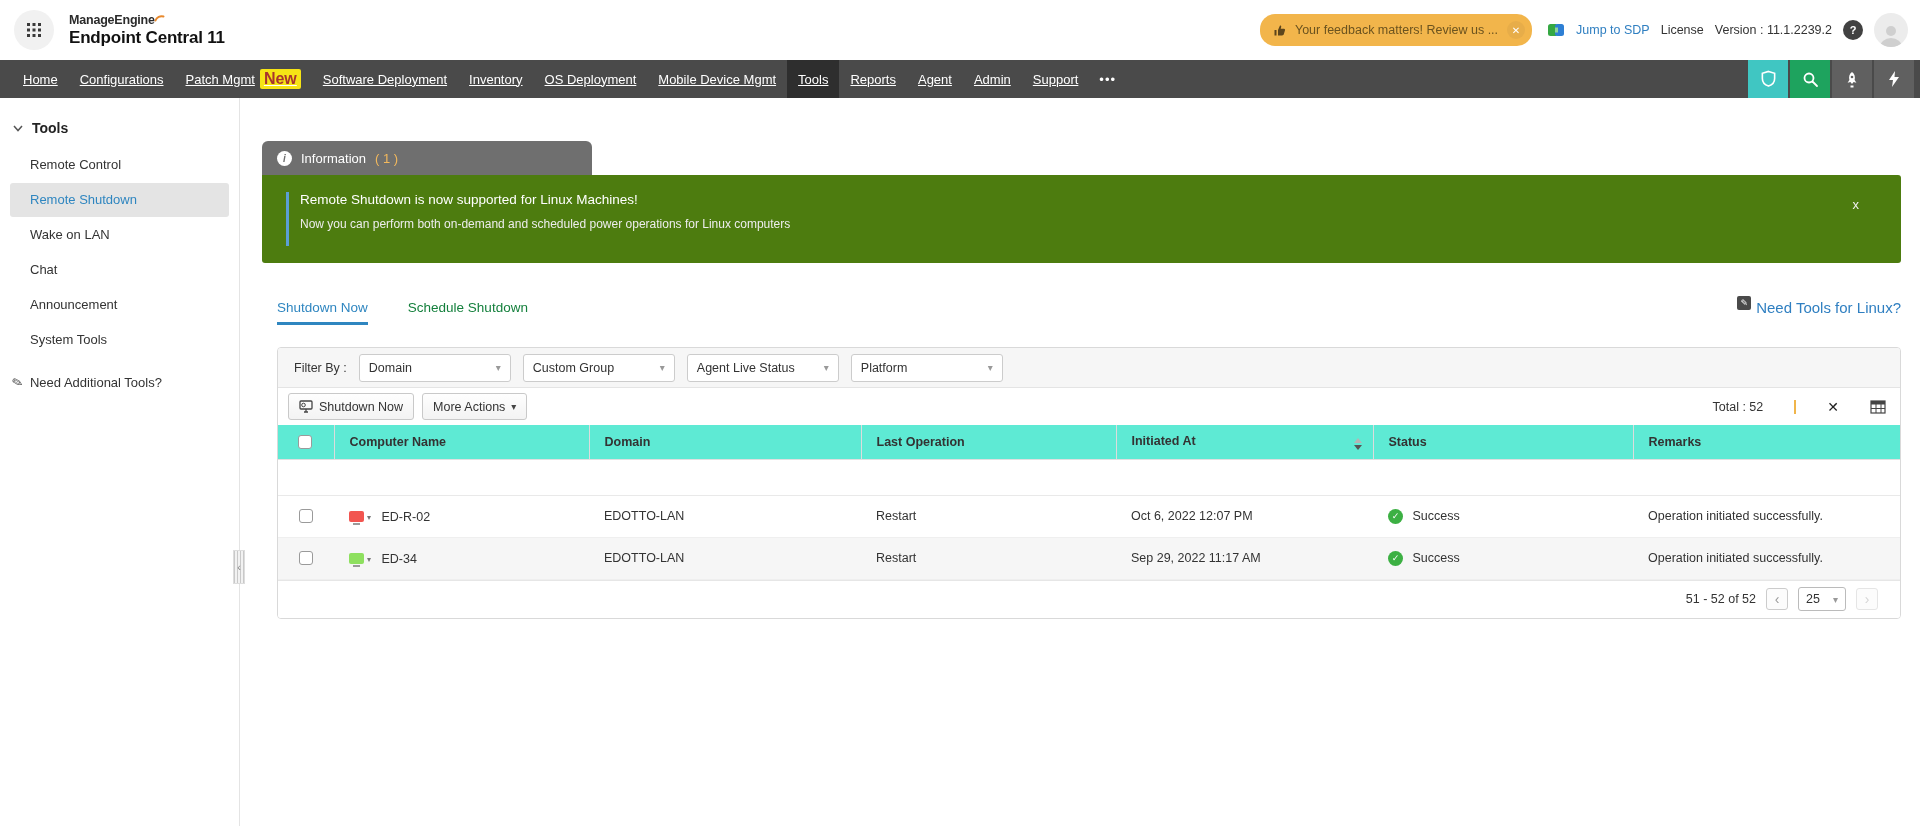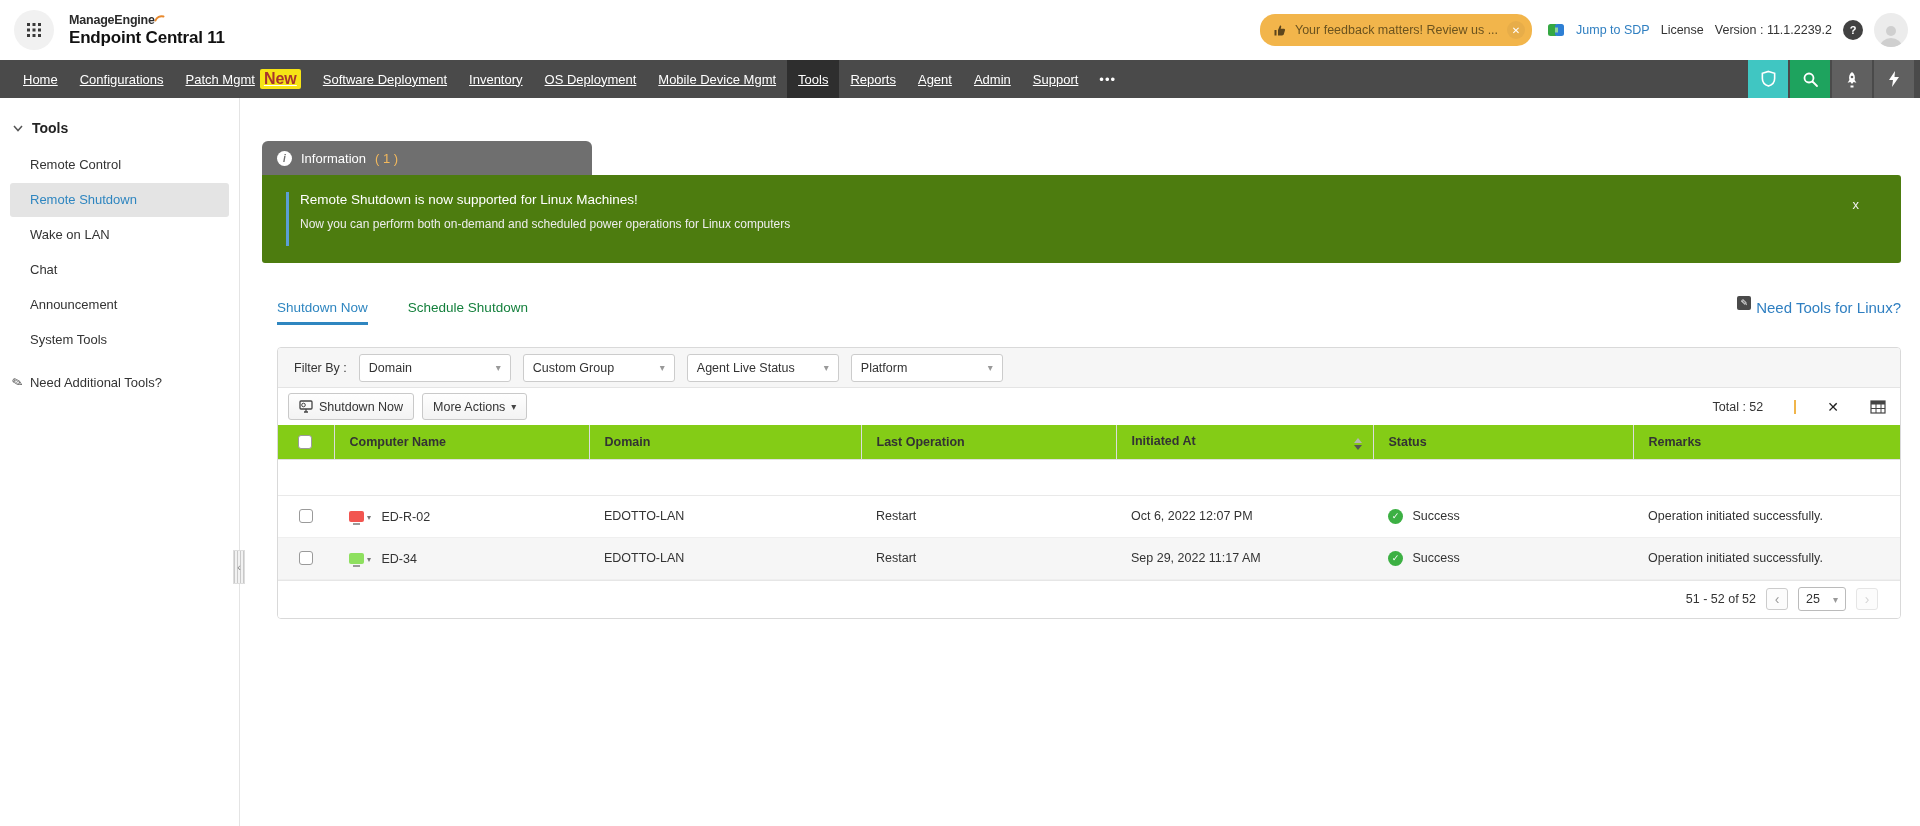--- a/index.html
+++ b/index.html
@@ -67,21 +67,21 @@
   .dd-caret { color:#999; font-size:10px; }
   .actionbar { height:37px; display:flex; align-items:center; gap:8px; padding:0 14px 0 10px; background:#fff; }
   .btn { height:27px; border:1px solid #c9c9c9; border-radius:3px; background:linear-gradient(#fefefe,#f3f3f3); font-size:12.5px; color:#333; display:flex; align-items:center; gap:6px; padding:0 10px; cursor:pointer; font-family:inherit; }
   .btn-caret { font-size:10px; color:#444; }
   .ab-right { margin-left:auto; display:flex; align-items:center; gap:31px; font-size:12.5px; color:#333; }
   .orange-div { width:2px; height:14px; background:#f0b54b; }
   .clear-x { font-size:14px; font-weight:bold; color:#222; cursor:pointer; line-height:1; }
   .grid-ic { cursor:pointer; display:flex; }
   
   table { width:100%; border-collapse:collapse; table-layout:fixed; font-size:12.5px; color:#333; }
-  thead th { background:#84cc16; height:34px; text-align:left; padding-left:15px; font-weight:bold; border-right:1px solid #dcdcdc; border-bottom:1px solid #e0e0e0; font-size:12.5px; cursor:pointer; }
+  thead th { background:#5eead4; height:34px; text-align:left; padding-left:15px; font-weight:bold; border-right:1px solid #dcdcdc; border-bottom:1px solid #e0e0e0; font-size:12.5px; cursor:pointer; }
   thead th:last-child { border-right:none; }
   th.cb-col, td.cb-col { padding-left:0; text-align:center; cursor:default; }
   .cb { appearance:none; -webkit-appearance:none; width:14px; height:14px; border:1px solid #9a9a9a; border-radius:3px; background:#fff; margin:0; vertical-align:middle; cursor:pointer; }
   tbody td { height:42px; padding-left:15px; border-bottom:1px solid #efefef; }
   tr.empty-row td { height:36px; border-bottom:1px solid #e9e9e9; }
   tr.row-alt { background:#f6f6f6; }
   .sort { display:inline-flex; flex-direction:column; gap:2px; float:right; margin:4px 10px 0 0; cursor:pointer; }
   .tri-up { width:0; height:0; border-left:4px solid transparent; border-right:4px solid transparent; border-bottom:5px solid #b5b5b5; }
   .tri-down { width:0; height:0; border-left:4px solid transparent; border-right:4px solid transparent; border-top:5px solid #555; }
   .mon-wrap { display:inline-flex; align-items:center; gap:3px; margin-right:7px; cursor:pointer; vertical-align:middle; }

